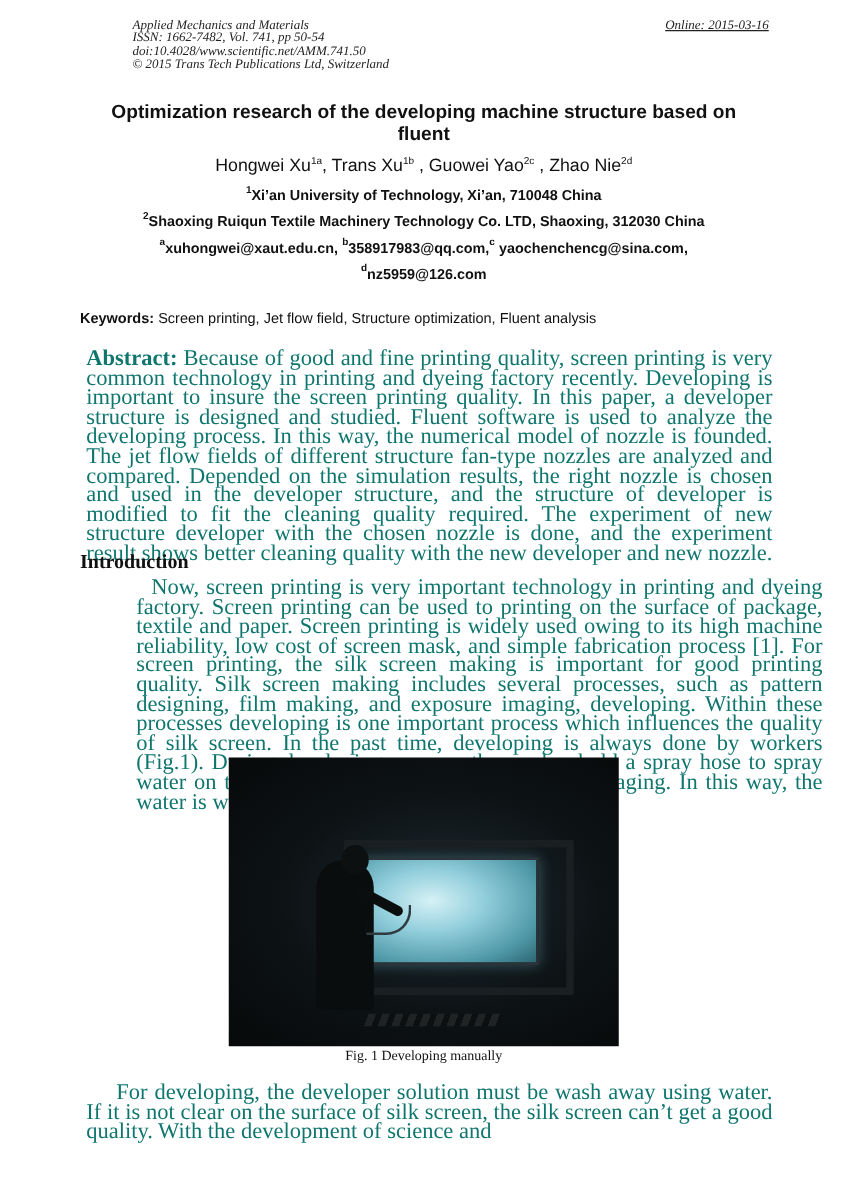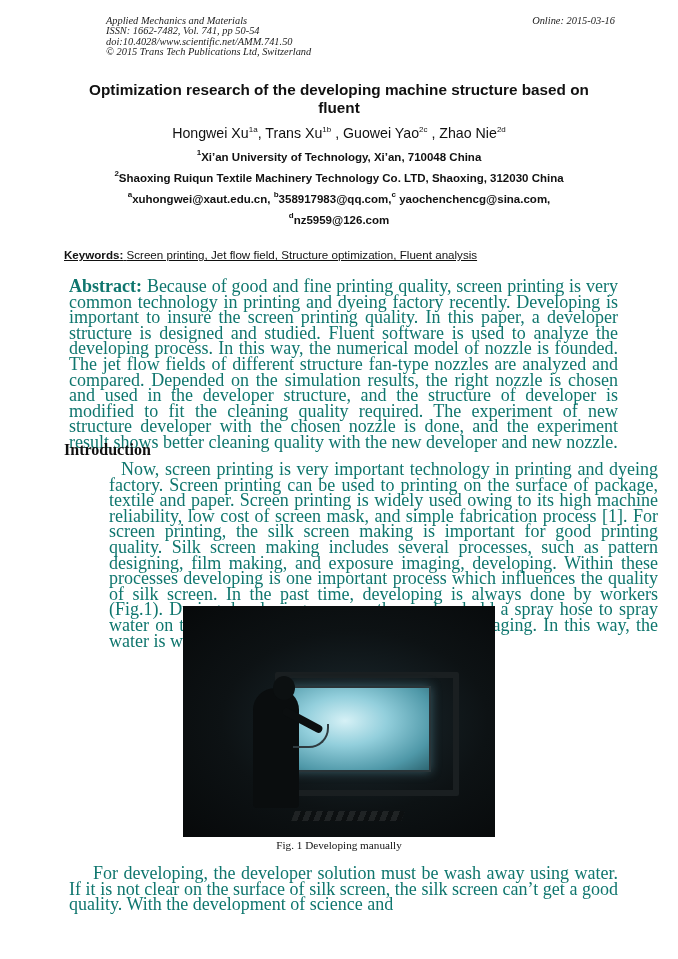--- a/index.html
+++ b/index.html
@@ -2,38 +2,38 @@
 <html><head>
   <meta charset="utf-8">
   <style>
     html, body { margin: 0; padding: 0; }
     body {
       width: 678px; height: 959px; background: #ffffff; position: relative; overflow: hidden;
       color: #111;
     }
     .hdr { position: absolute; font-family: "Liberation Serif", serif; font-style: italic; font-size: 10.4px; line-height: 10.4px; color: #222; }
     .hdr-left { left: 62px; top: 16px; margin-left: 44px; }
-    .hdr-right { right: 63px; top: 16px; }
+    .hdr-right { right: 63px; top: 16px; text-decoration: underline; }
     .title {
       position: absolute; left: 60px; width: 558px; top: 81px;
       font-family: Liberation Sans, sans-serif; font-weight: bold; font-size: 15.3px; line-height: 18px;
       text-align: center; color: #111;
     }
     .authors {
       position: absolute; left: 60px; width: 558px; top: 124px;
       font-family: "Liberation Sans", sans-serif; font-size: 14.2px; text-align: center; line-height: 18px;
     }
     .authors sup, .aff sup { font-size: 8px; vertical-align: 6px; line-height: 0; }
     .aff {
       position: absolute; left: 60px; width: 558px;
       font-family: "Liberation Sans", sans-serif; font-size: 11.5px; text-align: center; line-height: 14px; font-weight: bold;
     }
     .kw {
       position: absolute; left: 64px; top: 248px; width: 560px;
-      font-family: "Liberation Sans", sans-serif; font-size: 11.6px; line-height: 14px; text-decoration: underline;
+      font-family: "Liberation Sans", sans-serif; font-size: 11.6px; line-height: 14px;
     }
     .kw b { font-weight: bold; }
     .para {
       position: absolute; left: 69px; width: 549px;
       font-family: "Liberation Serif", serif; font-size: 18px; line-height: 15.6px;
       text-align: justify; color: #0f766e;
     }
     .para b { font-weight: bold; }
     .section-head {
       position: absolute; left: 64px; top: 441px;

